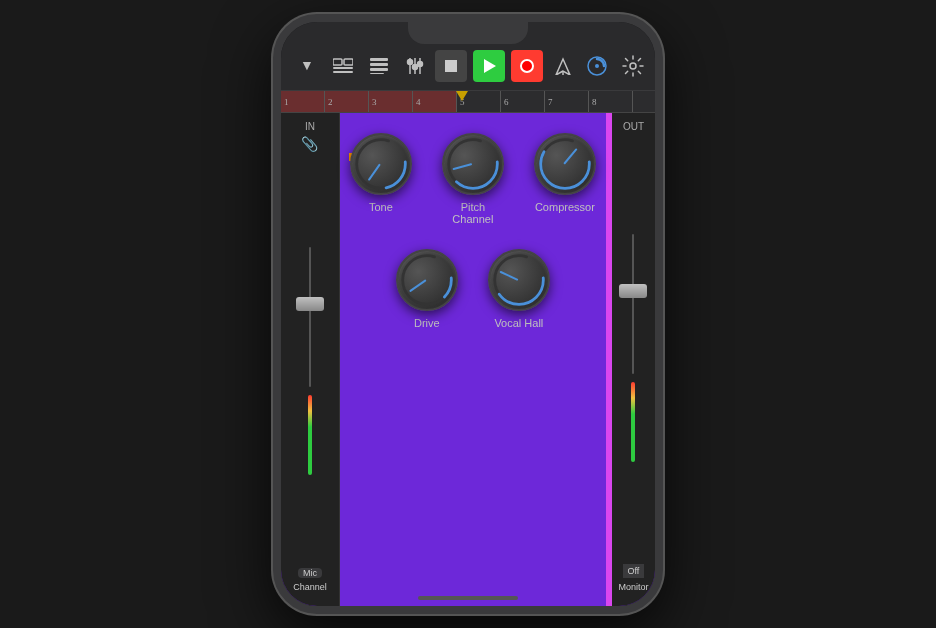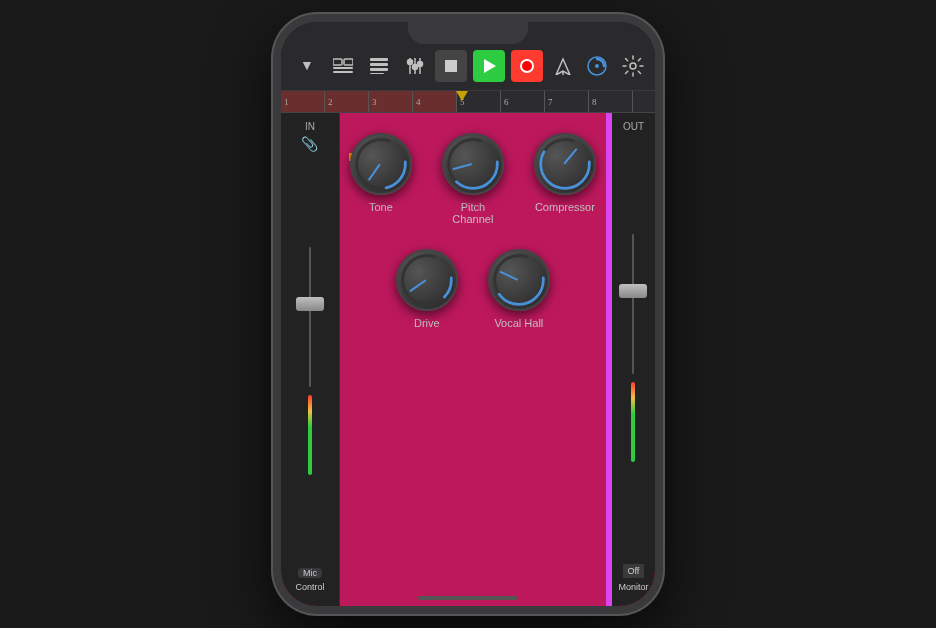--- a/index.html
+++ b/index.html
@@ -164,21 +164,21 @@
       top: 0;
       left: 0;
       width: 175px;
       height: 100%;
       background: rgba(200, 50, 50, 0.4);
     }
     .main-content {
       flex: 1;
       display: flex;
       position: relative;
-      background: #be185d;
+      background: #6d28d9;
     }
     .left-panel {
       width: 60px;
       display: flex;
       flex-direction: column;
       align-items: center;
       padding: 4px 0;
       border-right: 1px solid #333;
       background: #222;
     }
@@ -451,21 +451,21 @@
     <div class="left-panel">
       <span class="in-label">IN</span>
       <div class="clip-icon">📎</div>
       <div class="fader-track">
         <div class="fader-line">
           <div class="fader-thumb"></div>
         </div>
         <div class="vu-meter-left"></div>
       </div>
       <button class="channel-btn">Mic</button>
-      <span class="channel-label">Control</span>
+      <span class="channel-label">Channel</span>
       <div style="height:8px"></div>
     </div>
 
     <div class="center-panel">
 
       <div style="position:absolute; top:40px; left:68px; width:8px; height:8px; background:#ff9500; border-radius:50;"></div>
 
       <div class="knobs-row">
 
         <div class="knob-container">

